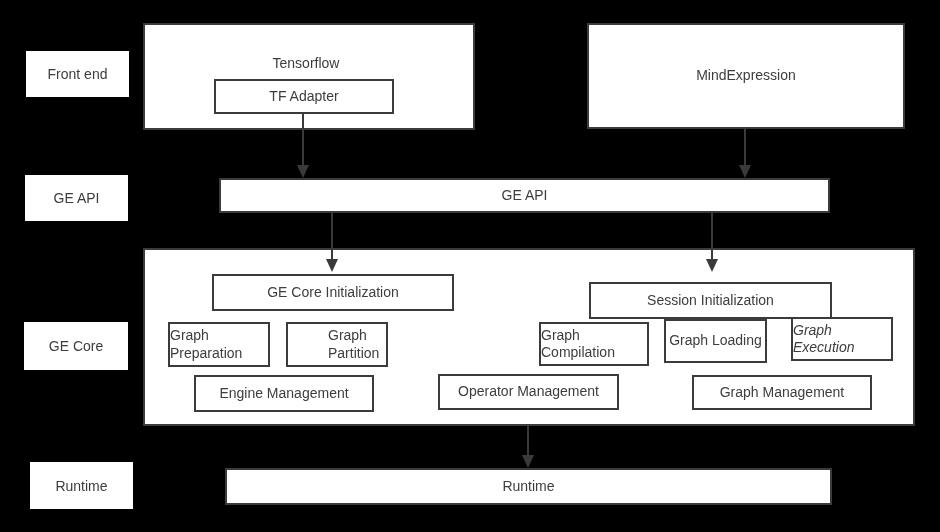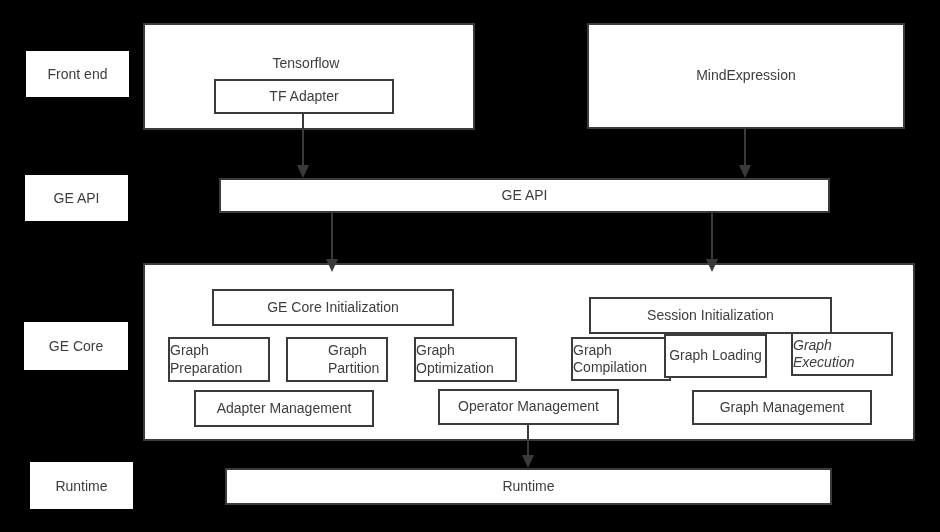--- a/index.html
+++ b/index.html
@@ -76,33 +76,32 @@
 
   <div class="abs container-box" style="left:143px; top:23px; width:332px; height:107px;">
     <div class="tf-title">Tensorflow</div>
     <div class="box" style="position:absolute; left:69px; top:54px; width:180px; height:35px;">TF Adapter</div>
   </div>
 
   <div class="abs box" style="left:587px; top:23px; width:318px; height:106px;">MindExpression</div>
 
   <div class="abs box" style="left:219px; top:178px; width:611px; height:35px;">GE API</div>
 
-  <div class="abs container-box" style="left:143px; top:263px; width:772px; height:178px;">
+  <div class="abs container-box" style="left:143px; top:248px; width:772px; height:178px;">
 
     <div class="box" style="position:absolute; left:67px; top:24px; width:242px; height:37px;">GE Core Initialization</div>
     <div class="box" style="position:absolute; left:444px; top:24px; width:243px; height:37px;margin-top:8px;">Session Initialization</div>
 
     <div class="box" style="position:absolute; left:23px; top:72px; width:102px; height:45px;">Graph Preparation</div>
     <div class="box" style="position:absolute; left:141px; top:72px; width:102px; height:45px;padding-left:40px;">Graph Partition</div>
-    <div class="box" style="position:absolute; left:269px; top:72px; width:103px; height:45px;">Graph Optimization</div>
-    <div class="box" style="position:absolute; left:394px; top:72px; width:100px; height:44px;margin-left:32px;">Graph Compilation</div>
+    <div class="box" style="position:absolute; left:394px; top:72px; width:110px; height:44px;">Graph Compilation</div>
     <div class="box" style="position:absolute; left:519px; top:69px; width:103px; height:44px;">Graph Loading</div>
     <div class="box" style="position:absolute; left:646px; top:67px; width:102px; height:44px;font-style:italic;">Graph Execution</div>
 
-    <div class="box" style="position:absolute; left:49px; top:125px; width:180px; height:37px;">Adapter Management</div>
+    <div class="box" style="position:absolute; left:49px; top:125px; width:180px; height:37px;">Engine Management</div>
     <div class="box" style="position:absolute; left:293px; top:124px; width:181px; height:36px;">Operator Management</div>
     <div class="box" style="position:absolute; left:547px; top:125px; width:180px; height:35px;">Graph Management</div>
   </div>
 
   <div class="abs box" style="left:225px; top:468px; width:607px; height:37px;">Runtime</div>
 
   <div class="arrow" style="left:297px; top:114px; height:64px;">
     <div class="line"></div>
       <div class="head"></div>
   </div>

